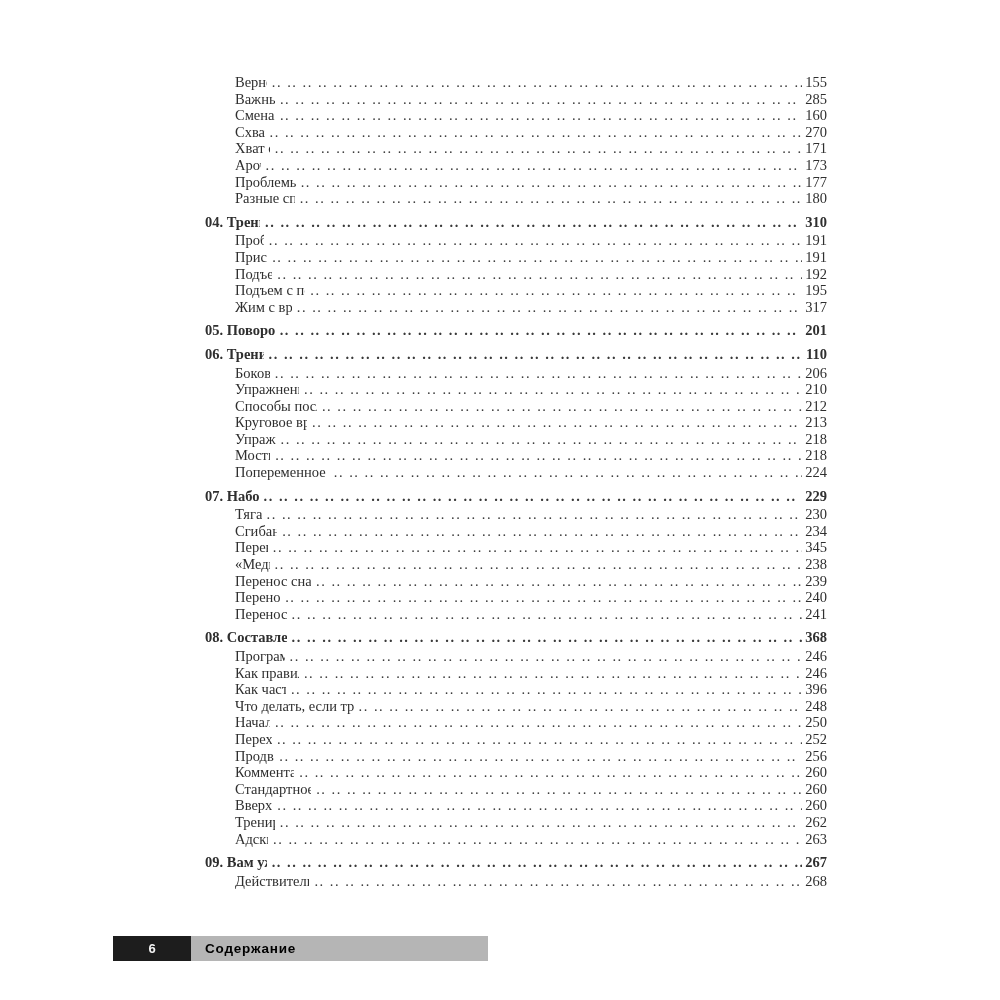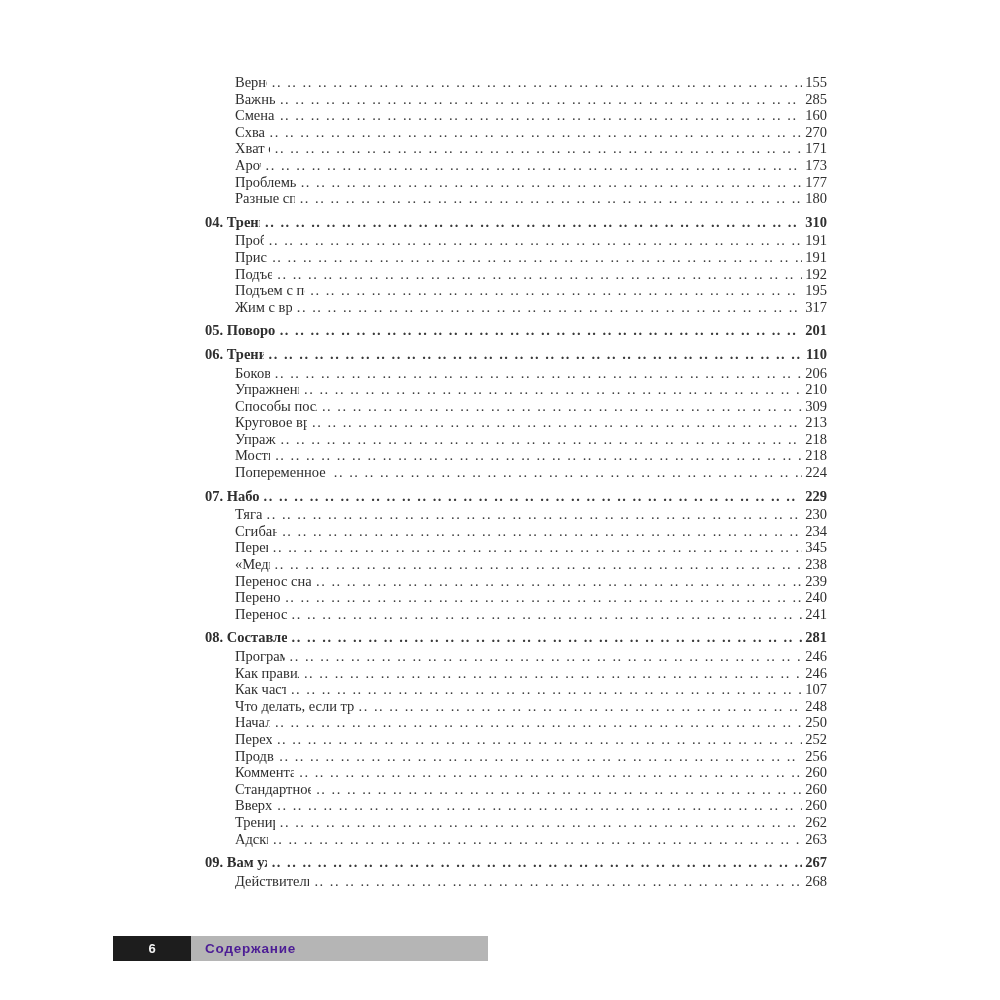--- a/index.html
+++ b/index.html
@@ -71,21 +71,21 @@
     background: #1d1d1d;
     color: #f4f4f4;
     display: flex;
     align-items: center;
     justify-content: center;
     font-size: 13px;
   }
   .footer-title {
     width: 283px;
     background: #b5b5b5;
-    color: #4c1d95;
+    color: #000000;
     display: flex;
     align-items: center;
     padding-left: 14px;
     font-size: 13.5px;
     letter-spacing: 0.8px;
   }
 </style>
 </head>
 <body>
 
@@ -196,21 +196,21 @@
 
     <div class="row sub">
       <span class="label">Упражнения с пониженной нагрузкой.</span>
       <span class="leader">.. .. .. .. .. .. .. .. .. .. .. .. .. .. .. .. .. .. .. .. .. .. .. .. .. .. .. .. .. .. .. .. .. .. .. .. .. .. .. .. .. .. .. .. .. .. .. .. .. .. .. .. .. .. .. .. .. .. .. .. .. .. .. .. .. .. .. .. .. .. .. .. .. .. .. .. .. .. .. .. .. .. .. .. .. .. .. .. .. .. .. .. .. .. .. .. .. .. .. .. .. .. .. .. .. .. .. .. .. .. .. .. .. .. .. .. .. .. .. .. </span>
       <span class="pagenum">210</span>
     </div>
 
     <div class="row sub">
       <span class="label">Способы последовательного увеличения нагрузки.</span>
       <span class="leader">.. .. .. .. .. .. .. .. .. .. .. .. .. .. .. .. .. .. .. .. .. .. .. .. .. .. .. .. .. .. .. .. .. .. .. .. .. .. .. .. .. .. .. .. .. .. .. .. .. .. .. .. .. .. .. .. .. .. .. .. .. .. .. .. .. .. .. .. .. .. .. .. .. .. .. .. .. .. .. .. .. .. .. .. .. .. .. .. .. .. .. .. .. .. .. .. .. .. .. .. .. .. .. .. .. .. .. .. .. .. .. .. .. .. .. .. .. .. .. .. </span>
-      <span class="pagenum">309</span>
+      <span class="pagenum">212</span>
     </div>
 
     <div class="row sub">
       <span class="label">Круговое вращение снаряда вокруг корпуса</span>
       <span class="leader">.. .. .. .. .. .. .. .. .. .. .. .. .. .. .. .. .. .. .. .. .. .. .. .. .. .. .. .. .. .. .. .. .. .. .. .. .. .. .. .. .. .. .. .. .. .. .. .. .. .. .. .. .. .. .. .. .. .. .. .. .. .. .. .. .. .. .. .. .. .. .. .. .. .. .. .. .. .. .. .. .. .. .. .. .. .. .. .. .. .. .. .. .. .. .. .. .. .. .. .. .. .. .. .. .. .. .. .. .. .. .. .. .. .. .. .. .. .. .. .. </span>
       <span class="pagenum">213</span>
     </div>
 
     <div class="row sub">
       <span class="label">Упражнение «циклон».</span>
@@ -274,39 +274,39 @@
 
     <div class="row sub">
       <span class="label">Перенос снаряда над головой.</span>
       <span class="leader">.. .. .. .. .. .. .. .. .. .. .. .. .. .. .. .. .. .. .. .. .. .. .. .. .. .. .. .. .. .. .. .. .. .. .. .. .. .. .. .. .. .. .. .. .. .. .. .. .. .. .. .. .. .. .. .. .. .. .. .. .. .. .. .. .. .. .. .. .. .. .. .. .. .. .. .. .. .. .. .. .. .. .. .. .. .. .. .. .. .. .. .. .. .. .. .. .. .. .. .. .. .. .. .. .. .. .. .. .. .. .. .. .. .. .. .. .. .. .. .. </span>
       <span class="pagenum">241</span>
     </div>
 
     <div class="row section">
       <span class="label">08. Составление программ по системе ДТСП</span>
       <span class="leader">.. .. .. .. .. .. .. .. .. .. .. .. .. .. .. .. .. .. .. .. .. .. .. .. .. .. .. .. .. .. .. .. .. .. .. .. .. .. .. .. .. .. .. .. .. .. .. .. .. .. .. .. .. .. .. .. .. .. .. .. .. .. .. .. .. .. .. .. .. .. .. .. .. .. .. .. .. .. .. .. .. .. .. .. .. .. .. .. .. .. .. .. .. .. .. .. .. .. .. .. .. .. .. .. .. .. .. .. .. .. .. .. .. .. .. .. .. .. .. .. </span>
-      <span class="pagenum">281</span>
+      <span class="pagenum">368</span>
     </div>
 
     <div class="row sub">
       <span class="label">Программа для начинающих</span>
       <span class="leader">.. .. .. .. .. .. .. .. .. .. .. .. .. .. .. .. .. .. .. .. .. .. .. .. .. .. .. .. .. .. .. .. .. .. .. .. .. .. .. .. .. .. .. .. .. .. .. .. .. .. .. .. .. .. .. .. .. .. .. .. .. .. .. .. .. .. .. .. .. .. .. .. .. .. .. .. .. .. .. .. .. .. .. .. .. .. .. .. .. .. .. .. .. .. .. .. .. .. .. .. .. .. .. .. .. .. .. .. .. .. .. .. .. .. .. .. .. .. .. .. </span>
       <span class="pagenum">246</span>
     </div>
 
     <div class="row sub">
       <span class="label">Как правильно подобрать рабочий вес</span>
       <span class="leader">.. .. .. .. .. .. .. .. .. .. .. .. .. .. .. .. .. .. .. .. .. .. .. .. .. .. .. .. .. .. .. .. .. .. .. .. .. .. .. .. .. .. .. .. .. .. .. .. .. .. .. .. .. .. .. .. .. .. .. .. .. .. .. .. .. .. .. .. .. .. .. .. .. .. .. .. .. .. .. .. .. .. .. .. .. .. .. .. .. .. .. .. .. .. .. .. .. .. .. .. .. .. .. .. .. .. .. .. .. .. .. .. .. .. .. .. .. .. .. .. </span>
       <span class="pagenum">246</span>
     </div>
 
     <div class="row sub">
       <span class="label">Как часто следует заниматься</span>
       <span class="leader">.. .. .. .. .. .. .. .. .. .. .. .. .. .. .. .. .. .. .. .. .. .. .. .. .. .. .. .. .. .. .. .. .. .. .. .. .. .. .. .. .. .. .. .. .. .. .. .. .. .. .. .. .. .. .. .. .. .. .. .. .. .. .. .. .. .. .. .. .. .. .. .. .. .. .. .. .. .. .. .. .. .. .. .. .. .. .. .. .. .. .. .. .. .. .. .. .. .. .. .. .. .. .. .. .. .. .. .. .. .. .. .. .. .. .. .. .. .. .. .. </span>
-      <span class="pagenum">107</span>
+      <span class="pagenum">396</span>
     </div>
 
     <div class="row sub">
       <span class="label">Что делать, если тренировка становится слишком легкой или слишком тяжелой</span>
       <span class="leader">.. .. .. .. .. .. .. .. .. .. .. .. .. .. .. .. .. .. .. .. .. .. .. .. .. .. .. .. .. .. .. .. .. .. .. .. .. .. .. .. .. .. .. .. .. .. .. .. .. .. .. .. .. .. .. .. .. .. .. .. .. .. .. .. .. .. .. .. .. .. .. .. .. .. .. .. .. .. .. .. .. .. .. .. .. .. .. .. .. .. .. .. .. .. .. .. .. .. .. .. .. .. .. .. .. .. .. .. .. .. .. .. .. .. .. .. .. .. .. .. </span>
       <span class="pagenum">248</span>
     </div>
 
     <div class="row sub">
       <span class="label">Начальный уровень</span>

